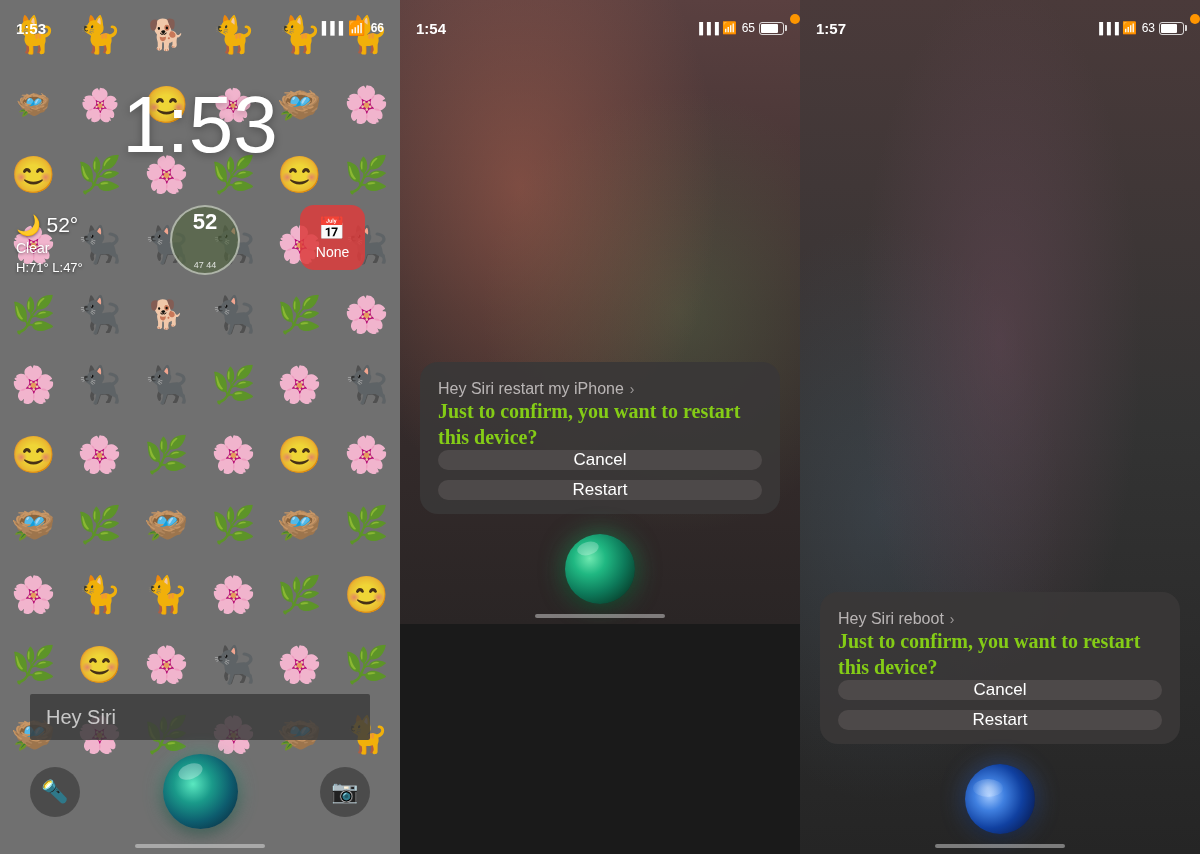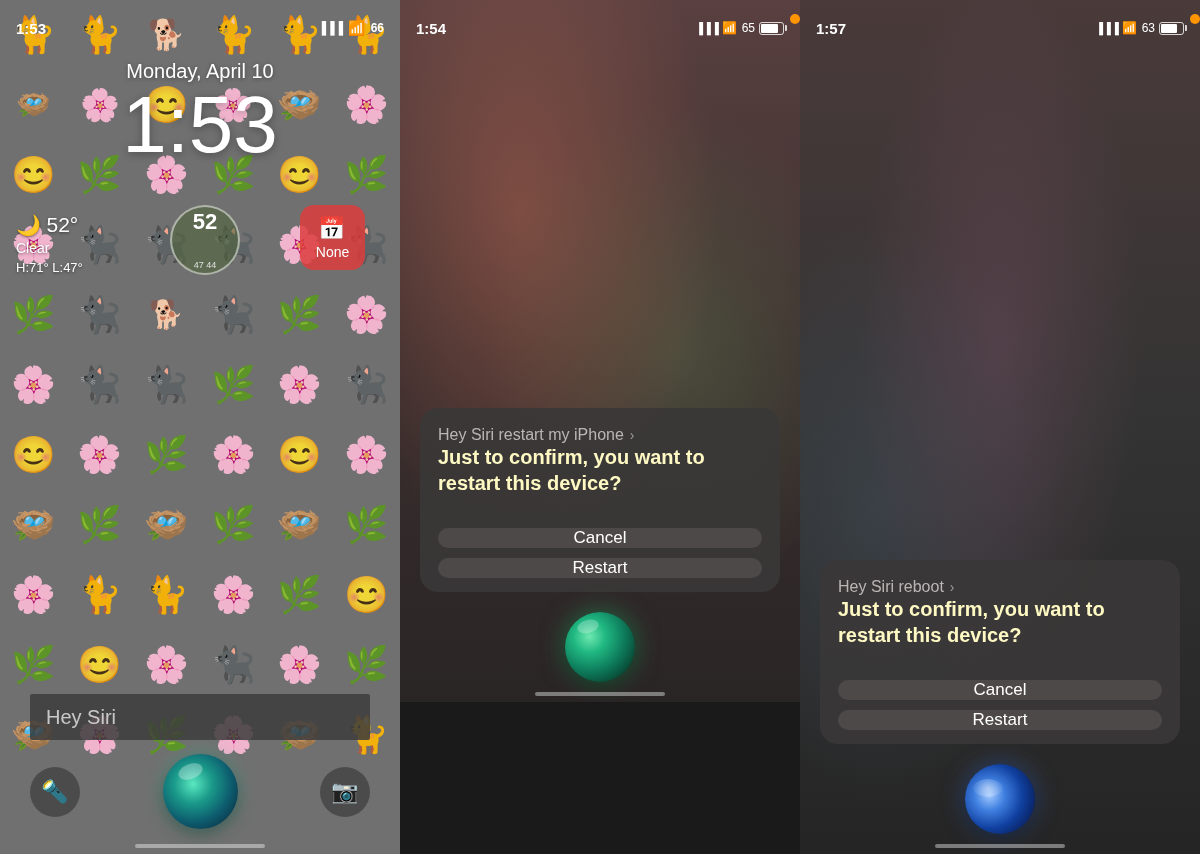--- a/index.html
+++ b/index.html
@@ -22,21 +22,21 @@
     
     .panel-1 {
       width: 400px;
       height: 854px;
       background: #6b6b6b;
     }
 
     
     .panel-2 {
       width: 400px;
-      height: 702px;
+      height: 624px;
       background: #3a3030;
     }
 
     
     .panel-3 {
       width: 400px;
       height: 854px;
       background: #2e2e2e;
     }
 
@@ -367,25 +367,26 @@
       font-size: 16px;
       font-weight: 400;
     }
 
     .chevron-right {
       color: rgba(200,195,195,0.7);
       font-size: 14px;
     }
 
     .siri-confirm {
-      color: #fef9c3;
+      color: #84cc16;
       font-size: 20px;
       font-weight: 700;
       line-height: 1.3;
-      margin-bottom: 32px;
+      margin-bottom: 0;
+      font-family: Liberation Serif, serif;
     }
 
     .siri-buttons {
       display: flex;
       gap: 10px;
       flex-direction: column;
     }
 
     .siri-btn {
       flex: 1;
@@ -562,21 +563,20 @@
 
   <div class="status-bar-p1">
     <span class="status-time-p1">1:53</span>
     <div class="status-icons">
       <span>▐▐▐</span>
       <span style="font-size:14px;">📶</span>
       <span>66</span>
     </div>
   </div>
 
-  <div class="lock-date">Monday, April 10</div>
 
   <div class="lock-time">1:53</div>
 
   <div class="weather-widget">
     <div style="font-size:20px;">🌙 <span style="font-size:21px;">52°</span></div>
     <div style="font-size:14px;">Clear</div>
     <div style="font-size:13px;text-align:right;">
       <span>H:71°</span> <span>L:47°</span>
     </div>
   </div>

